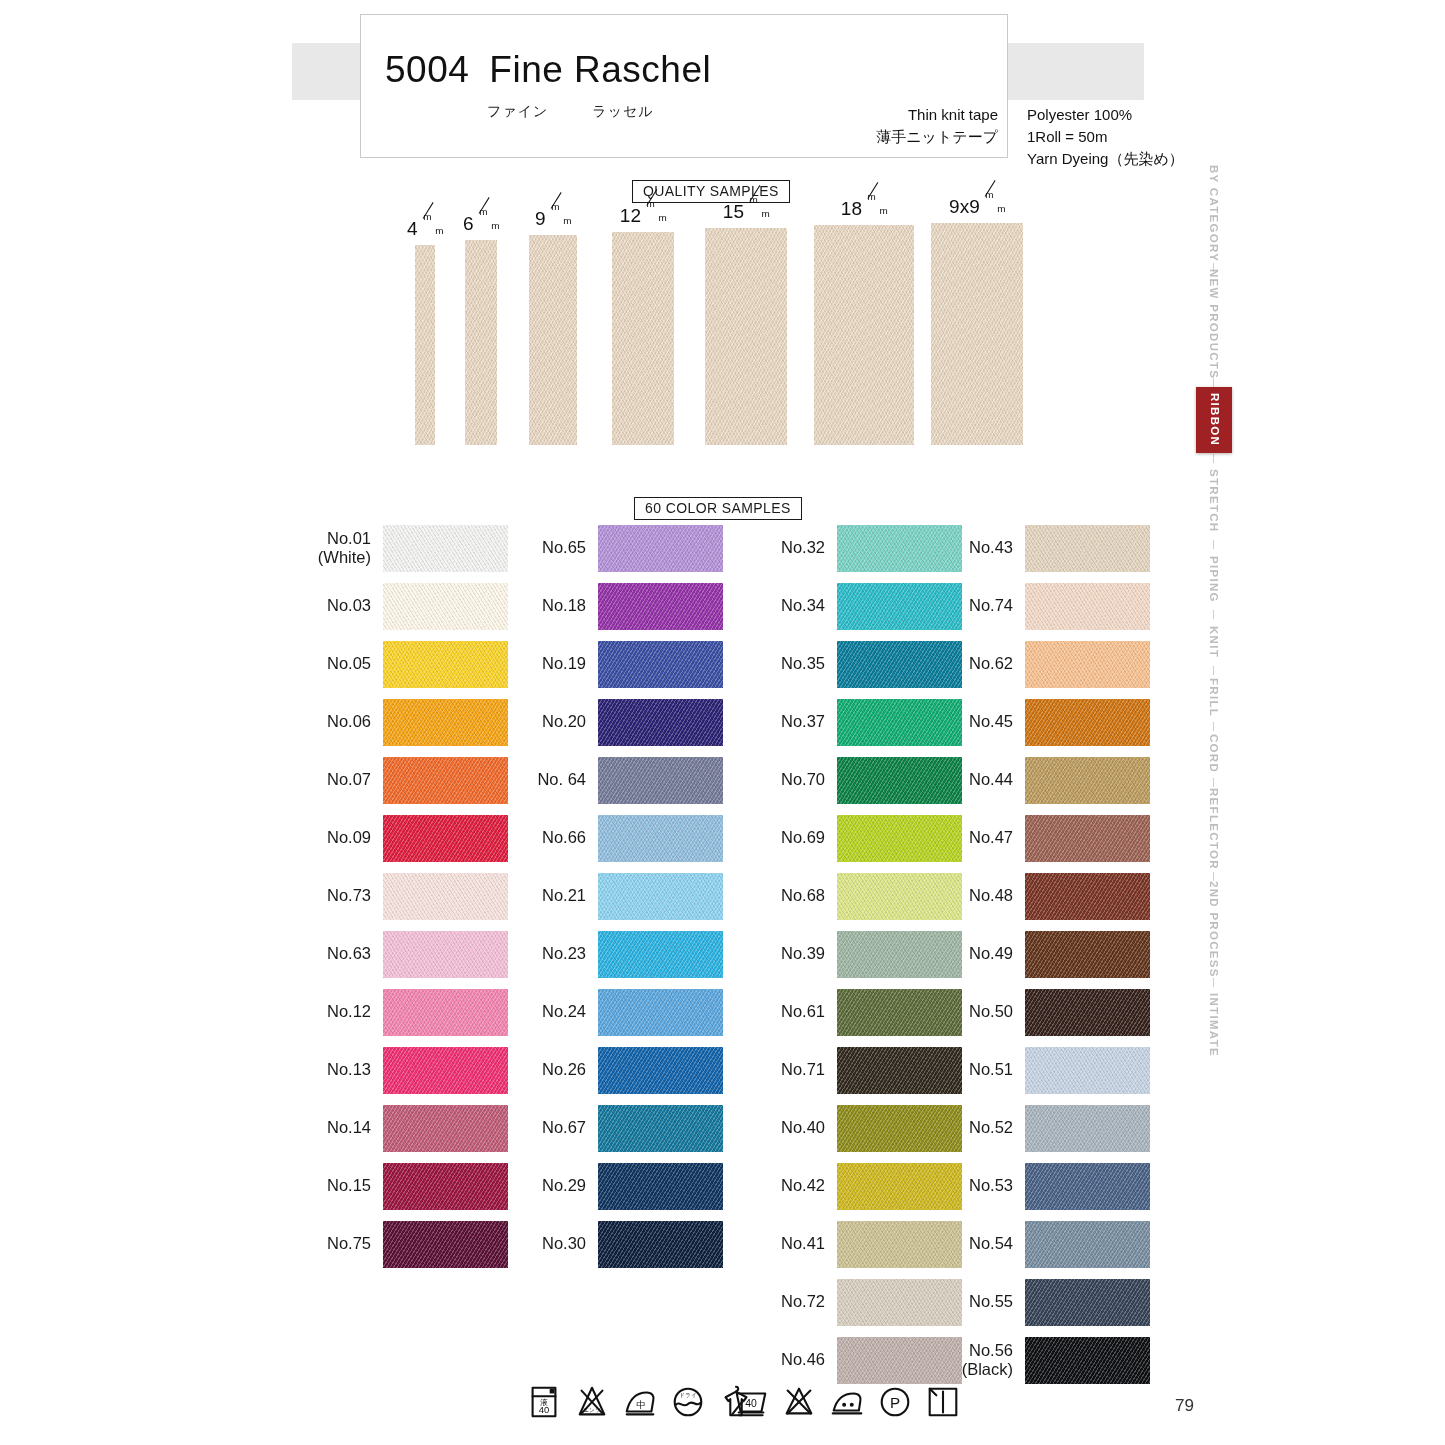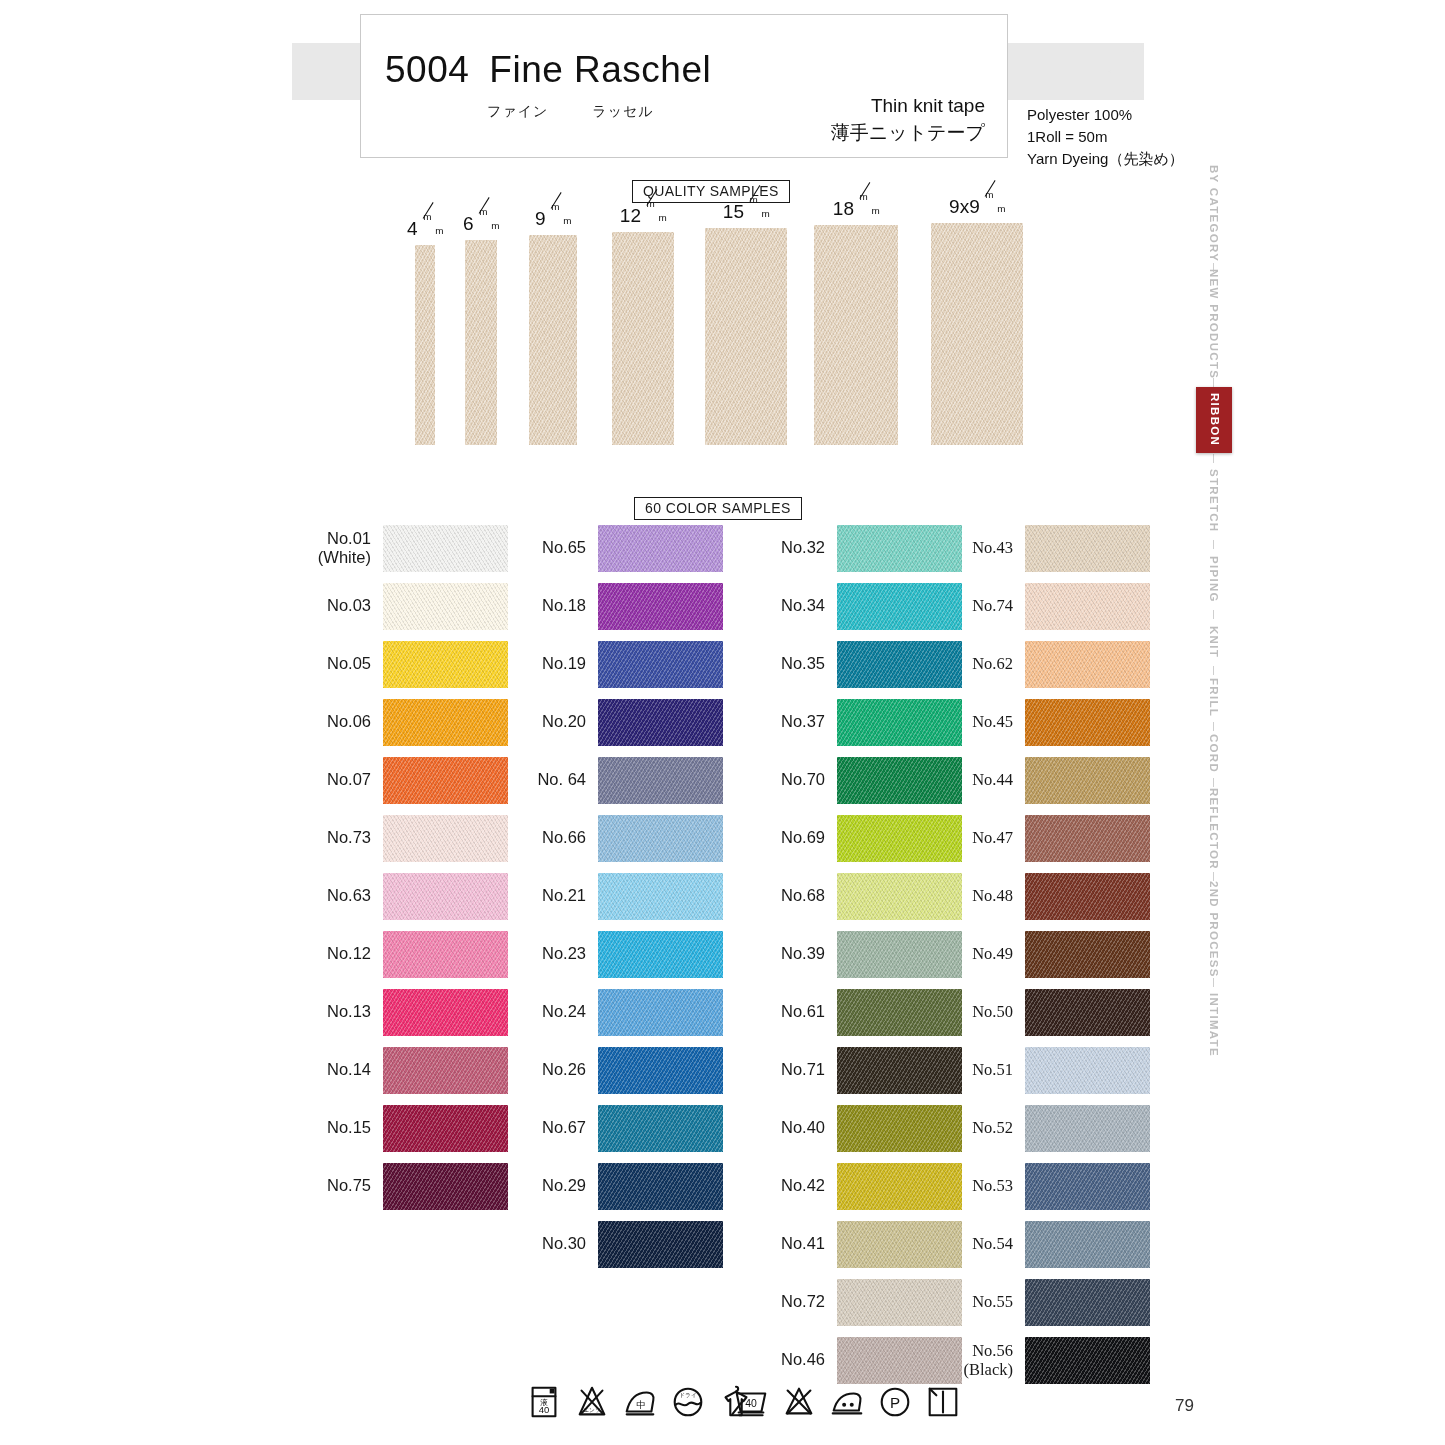--- a/index.html
+++ b/index.html
@@ -46,22 +46,22 @@
     color: #111; white-space: nowrap;
   }
   .title-main .code { margin-right: 20px; }
   .title-kana {
     position: absolute; left: 126px; top: 88px;
     font-size: 14px; color: #222; letter-spacing: 1px; white-space: nowrap; text-align: center;
   }
   .title-kana .k2 { margin-left: 44px; }
 
   .thin-knit {
-    position: absolute; right: 22px; bottom: 10px;
-    text-align: right; line-height: 1.42; font-size: 19px; color: #111;
+    position: absolute; right: 9px; bottom: 10px;
+    text-align: right; line-height: 1.42; font-size: 15px; color: #111;
   }
 
   .spec-block {
     position: absolute; left: 1027px; top: 104px;
     line-height: 1.45; font-size: 15px; color: #111; white-space: nowrap;
   }
 
   
   .section-title {
     position: absolute;
@@ -198,21 +198,21 @@
       <div class="tape" style="width: 100%; height: 100%; background-color: rgb(227, 211, 190);"></div>
     </div>
     <div class="q-item" style="left: 612px; width: 62px; height: 213px;">
       <div class="q-label">12&nbsp;<span class="mm"><span class="sup">m</span><span class="bar"></span><span class="sub">m</span></span></div>
       <div class="tape" style="width: 100%; height: 100%; background-color: rgb(227, 211, 190);"></div>
     </div>
     <div class="q-item" style="left: 705px; width: 82px; height: 217px;">
       <div class="q-label">15&nbsp;<span class="mm"><span class="sup">m</span><span class="bar"></span><span class="sub">m</span></span></div>
       <div class="tape" style="width: 100%; height: 100%; background-color: rgb(227, 211, 190);"></div>
     </div>
-    <div class="q-item" style="left: 814px; width: 84px; height: 220px;">
+    <div class="q-item" style="left: 814px; width: 100px; height: 220px;">
       <div class="q-label">18&nbsp;<span class="mm"><span class="sup">m</span><span class="bar"></span><span class="sub">m</span></span></div>
       <div class="tape" style="width: 100%; height: 100%; background-color: rgb(227, 211, 190);"></div>
     </div>
     <div class="q-item" style="left: 931px; width: 92px; height: 222px;">
       <div class="q-label">9x9&nbsp;<span class="mm"><span class="sup">m</span><span class="bar"></span><span class="sub">m</span></span></div>
       <div class="tape" style="width: 100%; height: 100%; background-color: rgb(227, 211, 190);"></div>
     </div>
   </div>
 
 <div class="section-title" id="color-title">60 COLOR SAMPLES</div>
@@ -233,20 +233,24 @@
       </div>
       <div class="swatch-row">
         <div class="swatch-label">No.06</div>
         <div class="swatch-chip" style="background-color: rgb(245, 164, 22);"></div>
       </div>
       <div class="swatch-row">
         <div class="swatch-label">No.07</div>
         <div class="swatch-chip" style="background-color: rgb(240, 106, 43);"></div>
       </div>
       <div class="swatch-row">
+        <div class="swatch-label">No.09</div>
+        <div class="swatch-chip" style="background-color: rgb(222, 31, 64);"></div>
+      </div>
+      <div class="swatch-row">
         <div class="swatch-label">No.73</div>
         <div class="swatch-chip" style="background-color: rgb(245, 226, 221);"></div>
       </div>
       <div class="swatch-row">
         <div class="swatch-label">No.63</div>
         <div class="swatch-chip" style="background-color: rgb(243, 192, 216);"></div>
       </div>
       <div class="swatch-row">
         <div class="swatch-label">No.12</div>
         <div class="swatch-chip" style="background-color: rgb(242, 132, 176);"></div>
@@ -377,21 +381,21 @@
       </div>
       <div class="swatch-row">
         <div class="swatch-label">No.72</div>
         <div class="swatch-chip" style="background-color: rgb(215, 206, 192);"></div>
       </div>
       <div class="swatch-row">
         <div class="swatch-label">No.46</div>
         <div class="swatch-chip" style="background-color: rgb(191, 176, 171);"></div>
       </div>
     </div>
-    <div class="swatch-col" style="left: 917px; font-family: Liberation Serif, serif;">
+    <div class="swatch-col" style="left: 917px;">
       <div class="swatch-row">
         <div class="swatch-label">No.43</div>
         <div class="swatch-chip" style="background-color: rgb(227, 212, 191);"></div>
       </div>
       <div class="swatch-row">
         <div class="swatch-label">No.74</div>
         <div class="swatch-chip" style="background-color: rgb(242, 217, 200);"></div>
       </div>
       <div class="swatch-row">
         <div class="swatch-label">No.62</div>

